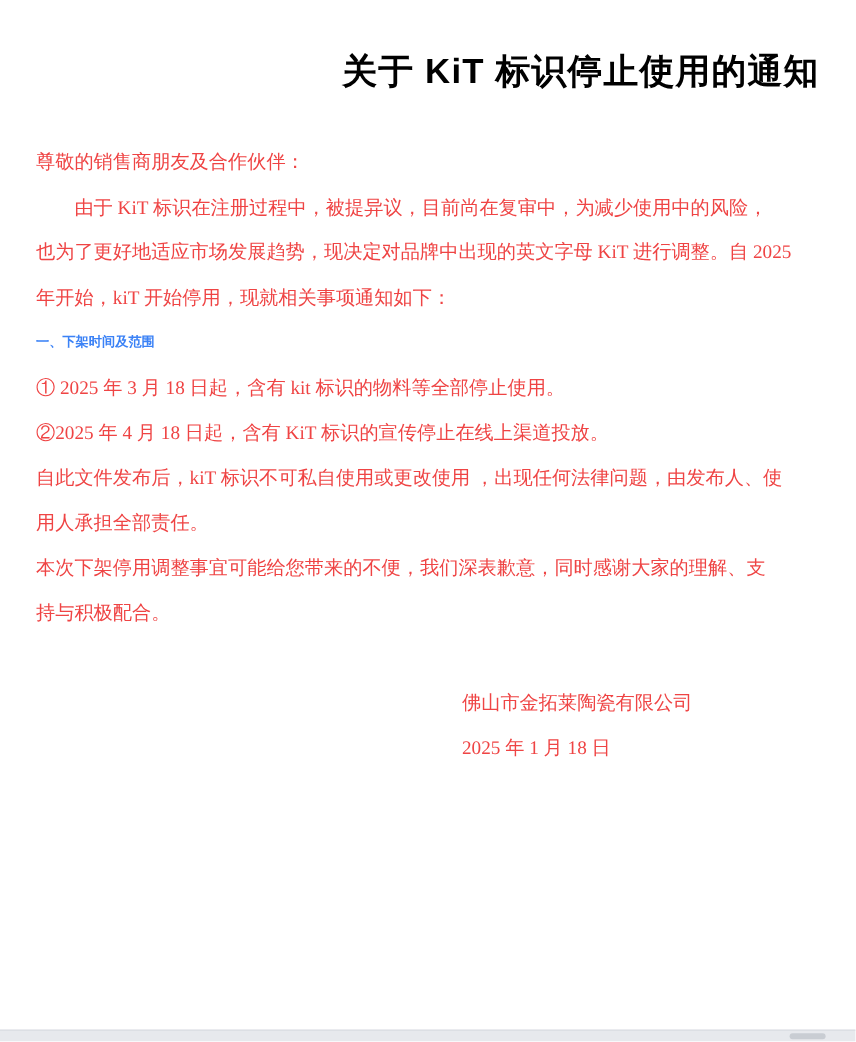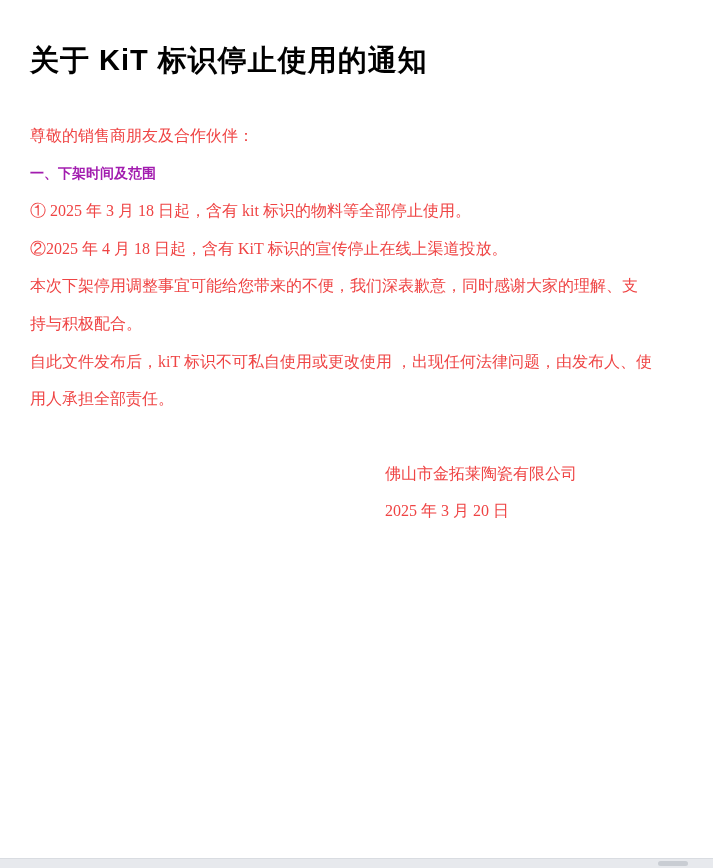--- a/index.html
+++ b/index.html
@@ -14,21 +14,21 @@
     position: relative;
     font-family: "Liberation Serif", "DejaVu Serif", serif;
     color: #1f1f1f;
     -webkit-font-smoothing: antialiased;
   }
   .page {
     padding: 42px 30px 0 30px;
   }
   .doc-title {
     margin: 0 0 39px 0;
-    text-align: left;
+    text-align: right;
     font-family: "Liberation Sans", "DejaVu Sans", sans-serif;
     font-weight: 700;
     font-size: 29px;
     line-height: 36px;
     letter-spacing: 1px;
     color: #000000;
   }
   .line {
     margin: 0;
     font-size: 16px;
@@ -36,23 +36,23 @@
     white-space: pre-line;
     color: #ef4444;
   }
   .intro {
     text-indent: 2em;
   }
   .heading {
     margin: 0;
     font-family: "Liberation Sans", "DejaVu Sans", sans-serif;
     font-weight: 700;
-    font-size: 14px;
+    font-size: 11px;
     line-height: 37.6px;
-    color: #a21caf;
+    color: #3b82f6;
     white-space: pre-line;
   }
   .signature {
     margin: 37px 18px 0 auto;
     width: 280px;
   }
   .hscrollbar {
     position: absolute;
     left: 0;
     bottom: 0;
@@ -74,38 +74,41 @@
 </style>
 </head>
 <body>
 
 <div class="page">
 
   <h1 class="doc-title">关于 KiT 标识停止使用的通知</h1>
 
   <p class="line">尊敬的销售商朋友及合作伙伴：</p>
 
+  <p class="line intro">由于 KiT 标识在注册过程中，被提异议，目前尚在复审中，为减少使用中的风险，
+也为了更好地适应市场发展趋势，现决定对品牌中出现的英文字母 KiT 进行调整。自 2025
+年开始，kiT 开始停用，现就相关事项通知如下：</p>
 
   <h2 class="heading">一、下架时间及范围</h2>
 
   <p class="line">① 2025 年 3 月 18 日起，含有 kit 标识的物料等全部停止使用。</p>
 
   <p class="line">②2025 年 4 月 18 日起，含有 KiT 标识的宣传停止在线上渠道投放。</p>
 
 
+  <p class="line">自此文件发布后，kiT 标识不可私自使用或更改使用 ，出现任何法律问题，由发布人、使
+用人承担全部责任。</p>
+
   <p class="line">本次下架停用调整事宜可能给您带来的不便，我们深表歉意，同时感谢大家的理解、支
 持与积极配合。</p>
-
-  <p class="line">自此文件发布后，kiT 标识不可私自使用或更改使用 ，出现任何法律问题，由发布人、使
-用人承担全部责任。</p>
 
 
 
   <div class="signature">
     <p class="line">佛山市金拓莱陶瓷有限公司</p>
-    <p class="line">2025 年 3 月 20 日</p>
+    <p class="line">2025 年 1 月 18 日</p>
   </div>
 
 </div>
 
 <div class="hscrollbar">
   <div class="hscrollbar-thumb"></div>
 </div>
 
 </body></html>

